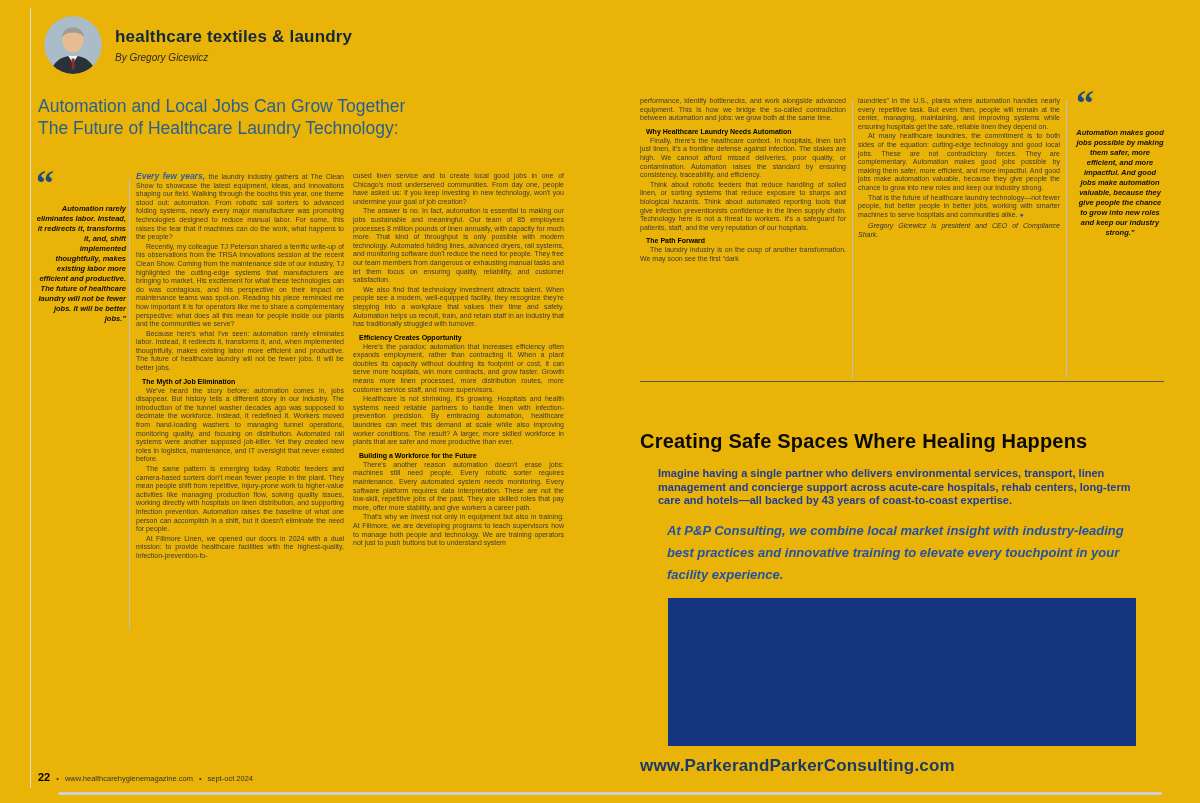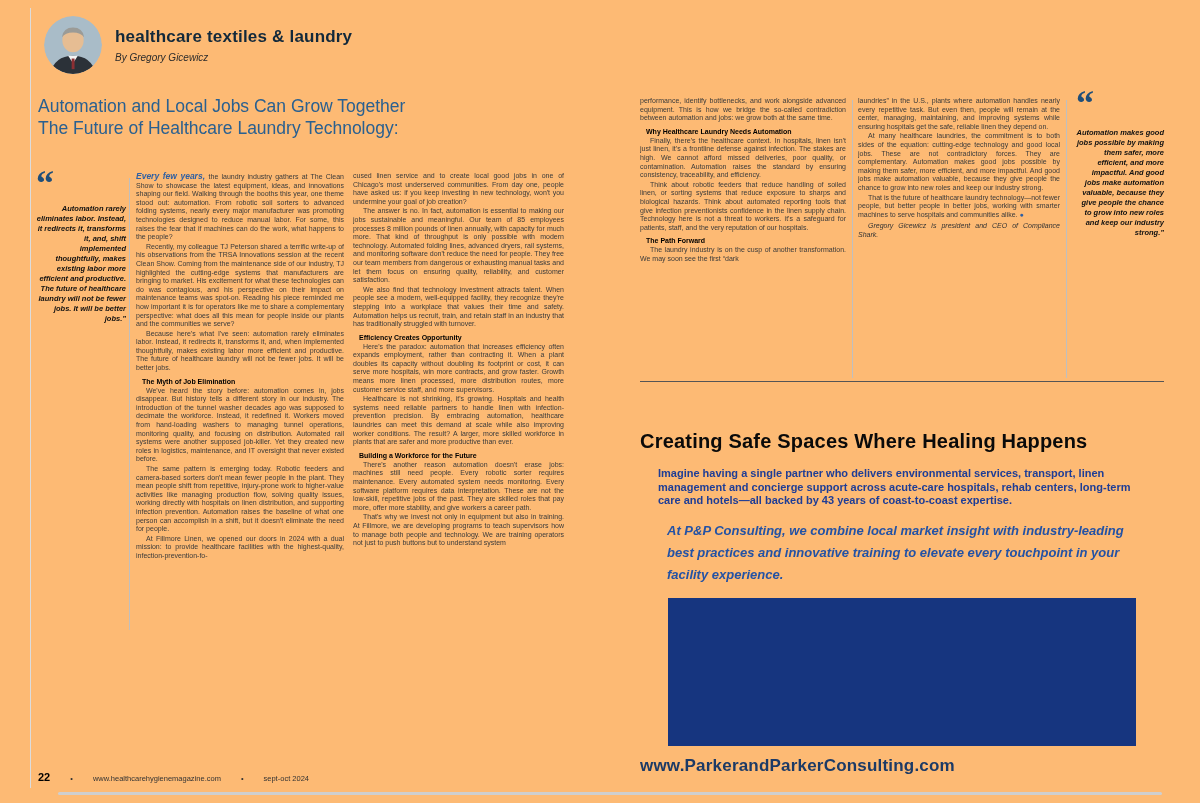--- a/index.html
+++ b/index.html
@@ -1,34 +1,34 @@
 <!DOCTYPE html>
 <html><head>
 <meta charset="utf-8">
 <style>
   html,body{margin:0;padding:0;background:#e9e9e9;}
-  .sheet{position:relative;width:1200px;height:803px;background:#fdba74;font-family:"Liberation Sans",sans-serif;overflow:hidden;}
+  .sheet{position:relative;width:1200px;height:803px;background:#eab308;font-family:"Liberation Sans",sans-serif;overflow:hidden;}
   .edge-line{position:absolute;left:30px;top:8px;height:780px;width:1px;background:#dcdcdc;}
 
   
   .header{position:absolute;left:44px;top:16px;display:flex;gap:13px;align-items:center;}
   .avatar{width:58px;height:58px;border-radius:50%;overflow:hidden;flex:0 0 auto;}
   .brand{font-size:17px;font-weight:bold;color:#12293b;letter-spacing:.2px;}
   .byline{font-size:10px;font-style:italic;color:#2b2b2b;margin-top:5px;}
 
   
   .article-title{position:absolute;left:38px;top:95px;width:570px;color:#2a6090;font-size:17.5px;line-height:22px;}
 
   
   .pullquote-left{position:absolute;left:36px;top:172px;width:90px;}
   .pullquote-right{position:absolute;left:1076px;top:92px;width:88px;}
   .quote-mark{font-family:"Liberation Serif",serif;font-weight:bold;font-size:36px;line-height:22px;color:#1f4e79;height:24px;}
   .pq-text{margin-top:8px;font-size:7.5px;line-height:10px;font-weight:bold;font-style:italic;color:#111;}
   .pullquote-left .pq-text{text-align:right;}
-  .pullquote-right .pq-text{text-align:right;margin-top:12px;}
+  .pullquote-right .pq-text{text-align:center;margin-top:12px;}
 
   
   .col{position:absolute;overflow:hidden;}
   .c1{left:136px;top:172px;width:208px;height:598px;}
   .c2{left:353px;top:172px;width:211px;height:598px;}
   .c3{left:640px;top:97px;width:206px;height:288px;}
   .c4{left:858px;top:97px;width:202px;height:288px;}
   .col-p{margin:0 0 1px 0;font-size:7px;line-height:8.6px;color:#3a3a3a;text-align:justify;text-indent:10px;}
   .col-p.no-indent{text-indent:0;}
   .col-p.credit{font-style:italic;text-indent:10px;margin-top:3px;color:#333;}
@@ -43,21 +43,21 @@
 
   
   .ad{position:absolute;left:640px;top:430px;width:524px;}
   .ad-headline{font-size:20px;font-weight:bold;color:#0a0a0a;letter-spacing:.2px;}
   .ad-body{margin:14px auto 0;width:488px;font-size:11px;font-weight:bold;line-height:13.5px;color:#1e3d96;}
   .ad-italic{margin:12px auto 0;width:470px;font-size:13px;font-weight:bold;font-style:italic;line-height:22px;color:#2352a5;}
   .ad-image{margin:12px auto 0;width:468px;height:148px;background:#16357f;}
   .ad-url{margin-top:10px;font-size:17px;font-weight:bold;color:#1c3a66;letter-spacing:.2px;}
 
   
-  .footer{position:absolute;left:38px;top:771px;display:flex;align-items:baseline;gap:20px;font-size:7.5px;color:#333;}
+  .footer{position:absolute;left:38px;top:771px;display:flex;align-items:baseline;gap:6px;font-size:7.5px;color:#333;}
   .page-num{font-size:11px;font-weight:bold;color:#000;}
   .scrollbar{position:absolute;left:58px;top:792px;width:1104px;height:3px;background:#cfcfcf;border-radius:2px;}
 </style>
 </head>
 <body>
 
 <div class="sheet">
   <div class="edge-line"></div>
 
   <div class="header">

